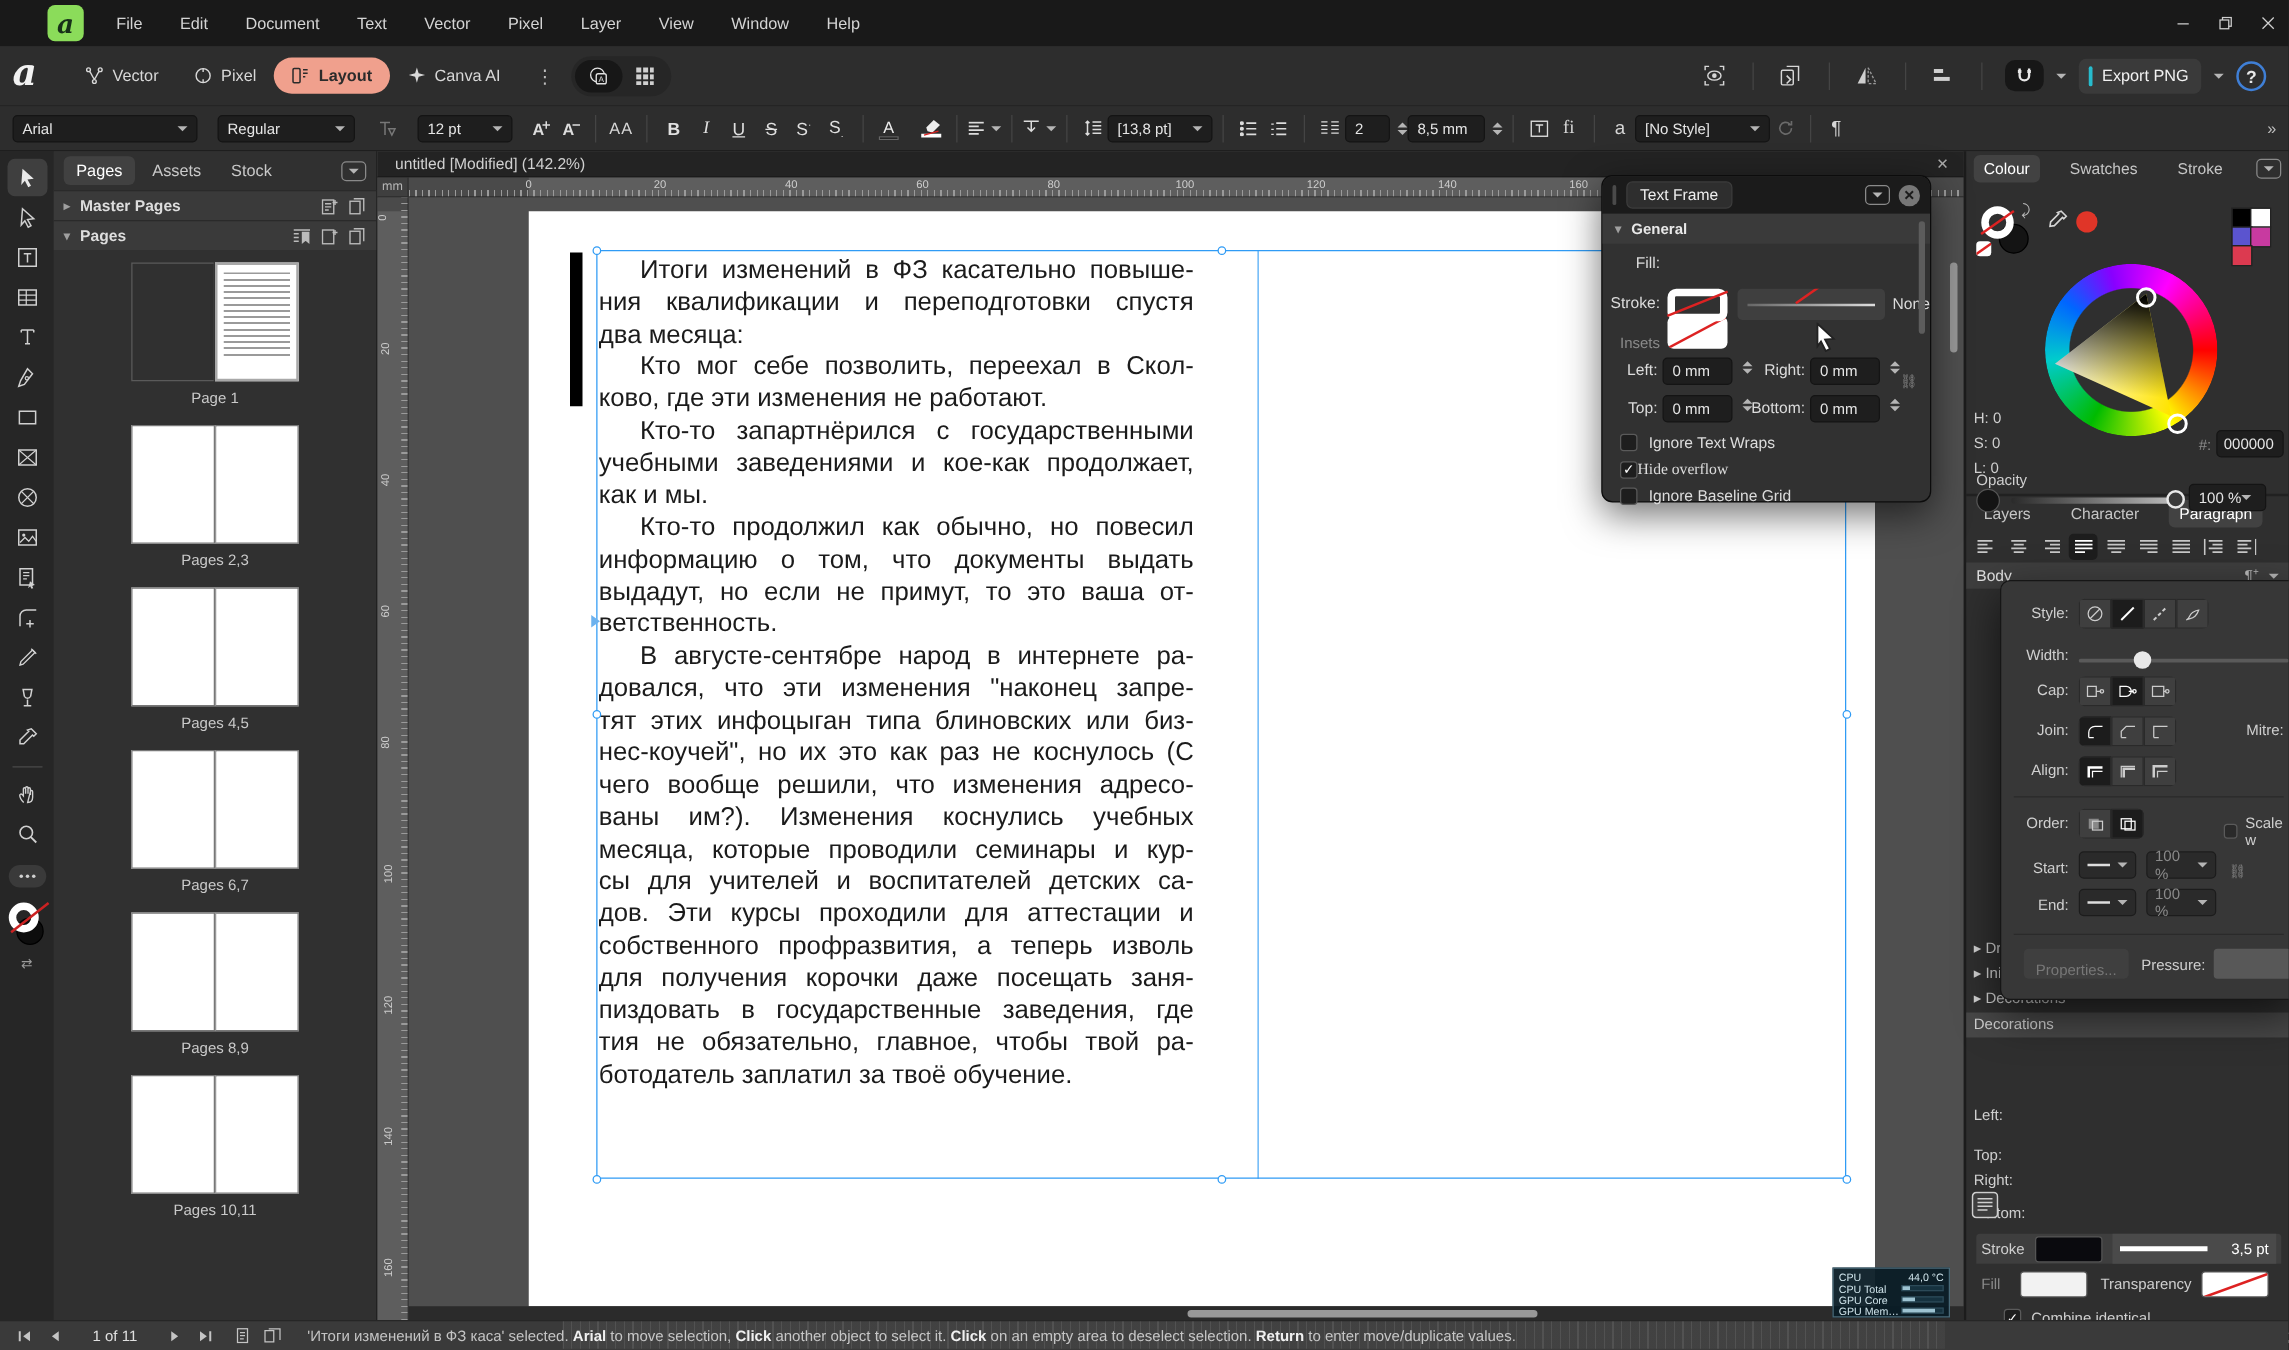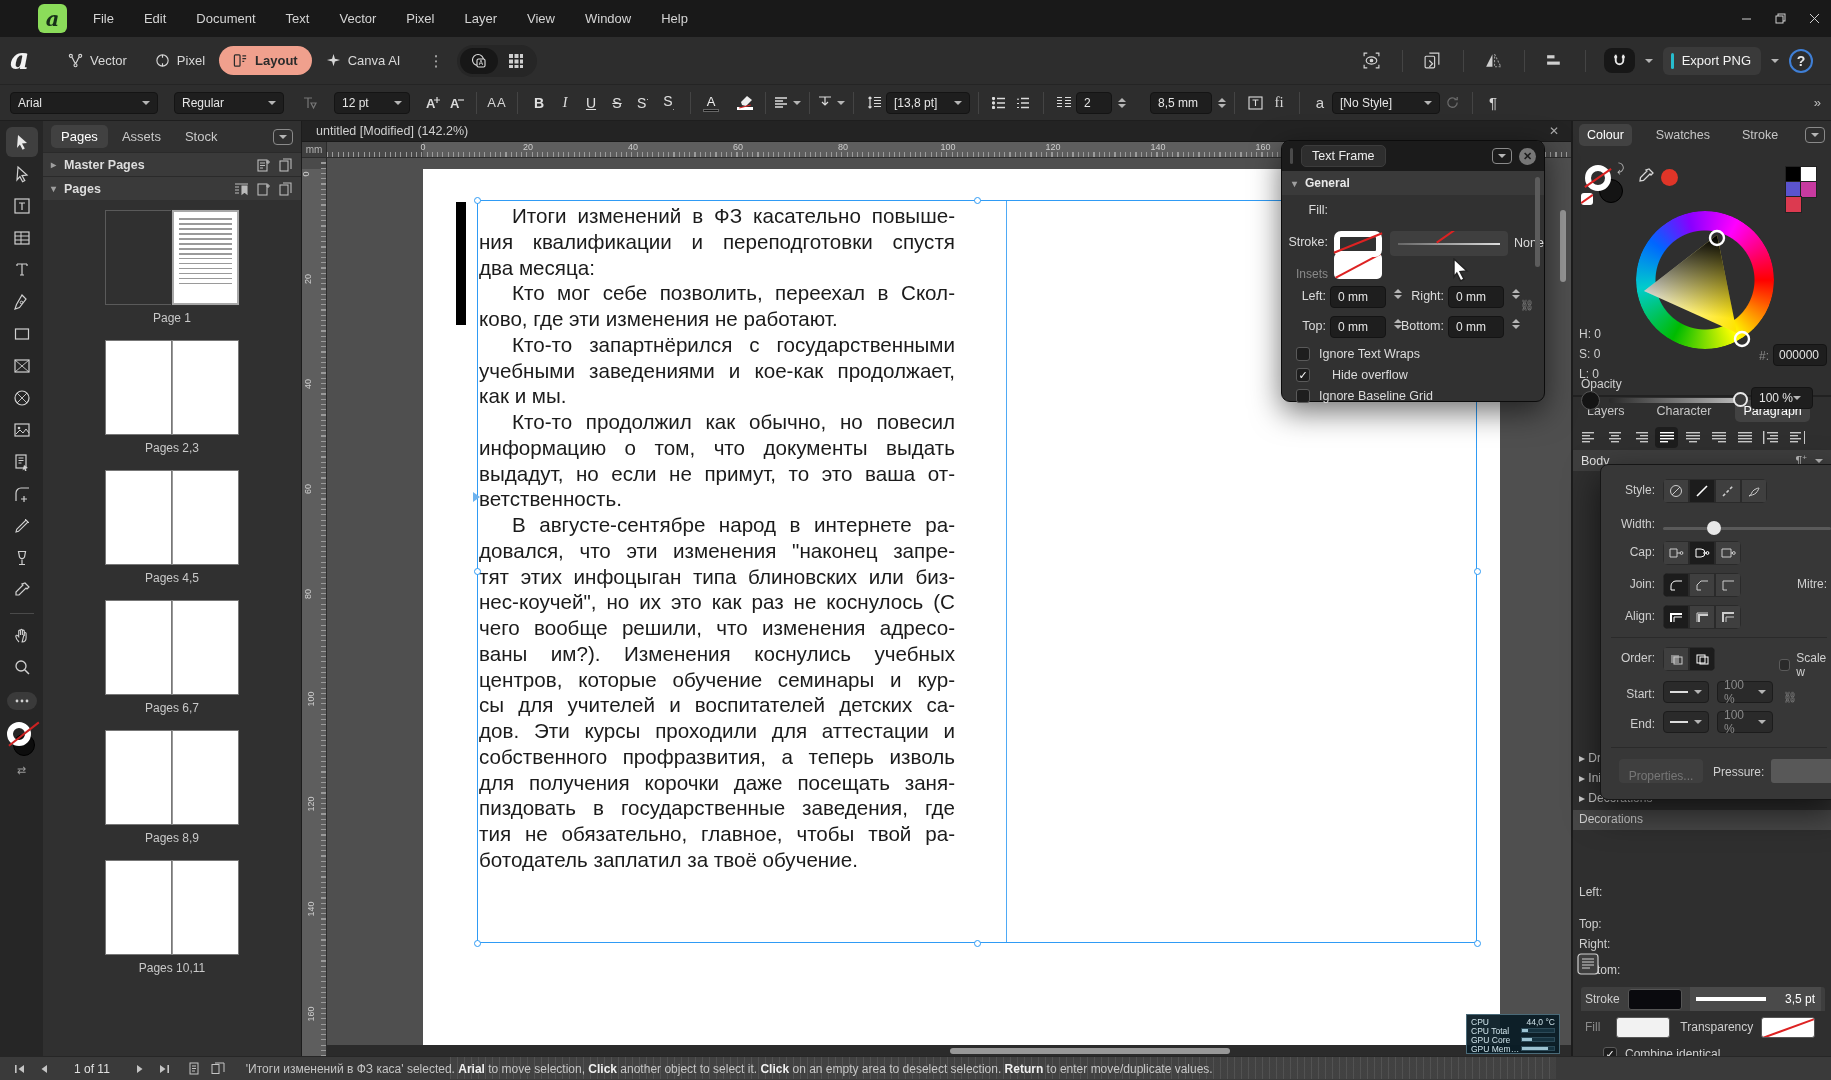--- a/index.html
+++ b/index.html
@@ -408,21 +408,21 @@
           <path d="M1 1.5h5M1 4.5h5M1 7.5h5M1 10.5h5M9 1.5h6M9 4.5h6M9 7.5h6M9 10.5h6"></path>
         </svg>
       </div>
     <div class="inp" style="width:36px">
       <span>2</span>
       </div>
     <span class="spin">
         <span class="caret up"></span>
         <span class="caret"></span>
       </span>
-    <div class="inp" style="width:62px;margin-left:24px">
+    <div class="inp" style="width:62px;margin-left:0">
       <span>8,5 mm</span>
       </div>
     <span class="spin">
         <span class="caret up"></span>
         <span class="caret"></span>
       </span>
     <div class="vsep"></div>
     <div class="tbtn">
       <svg width="15" height="14" viewBox="0 0 15 14" fill="none" stroke="#dcdcdc" stroke-width="1.1">
           <rect x="1" y="1" width="13" height="12"></rect>
@@ -718,21 +718,21 @@
         <div class="tl j ind">Кто-то продолжил как обычно, но повесил</div>
         <div class="tl j">информацию о том, что документы выдать</div>
         <div class="tl j">выдадут, но если не примут, то это ваша от-</div>
         <div class="tl">ветственность.</div>
         <div class="tl j ind">В августе-сентябре народ в интернете ра-</div>
         <div class="tl j">довался, что эти изменения "наконец запре-</div>
         <div class="tl j">тят этих инфоцыган типа блиновских или биз-</div>
         <div class="tl j">нес-коучей", но их это как раз не коснулось (С</div>
         <div class="tl j">чего вообще решили, что изменения адресо-</div>
         <div class="tl j">ваны им?). Изменения коснулись учебных</div>
-        <div class="tl j">центров, которые обучение семинары и кур-</div>
+        <div class="tl j">месяца, которые проводили семинары и кур-</div>
         <div class="tl j">сы для учителей и воспитателей детских са-</div>
         <div class="tl j">дов. Эти курсы проходили для аттестации и</div>
         <div class="tl j">собственного профразвития, а теперь изволь</div>
         <div class="tl j">для получения корочки даже посещать заня-</div>
         <div class="tl j">пиздовать в государственные заведения, где</div>
         <div class="tl j">тия не обязательно, главное, чтобы твой ра-</div>
         <div class="tl">ботодатель заплатил за твоё обучение.</div>
       </div>
     <div id="handles">
         <div class="handle" style="left: 147px; top: 39px;"></div>
@@ -1042,21 +1042,21 @@
       </span>
     <div class="abs dim" style="left:238px;top:158px;font-size:11px">⛓</div>
 
     <div id="tfchecks" style="position:absolute;left:14px;top:206px">
         <div class="row" style="margin-bottom: 7px;">
           <span class="chk"></span>
           <span class="tflab" style="margin-left: 9px;">Ignore Text Wraps</span>
         </div>
         <div class="row" style="margin-bottom: 7px;">
           <span class="chk">✓</span>
-          <span class="tflab" style="margin-left: 22px;">Hide overflow</span>
+          <span class="tflab" style="margin-left: 0; font-family: Liberation Serif, serif;">Hide overflow</span>
         </div>
         <div class="row" style="margin-bottom: 7px;">
           <span class="chk"></span>
           <span class="tflab" style="margin-left: 9px;">Ignore Baseline Grid</span>
         </div>
       </div>
     <div id="tfscroll"></div>
   </div>
 
   <div id="popup" class="abs">

